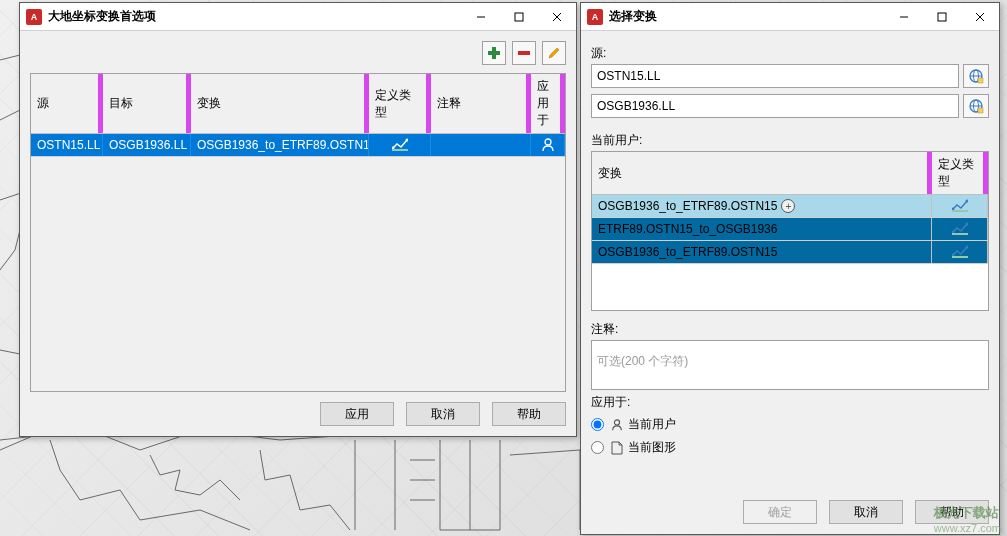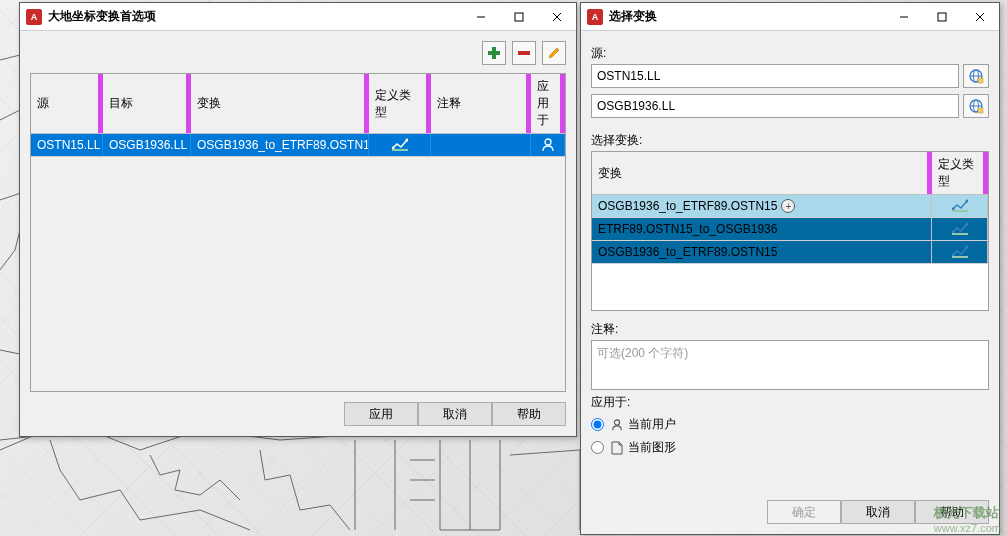--- a/index.html
+++ b/index.html
@@ -46,30 +46,30 @@
 .w1 .c2 { width: 178px; }
 .w1 .c3 { width: 62px; justify-content: center; }
 .w1 .c4 { width: 100px; }
 .w1 .c5 { flex: 1; justify-content: center; }
 
 
 .w2 .cc0 { flex: 1; }
 .w2 .cc1 { width: 56px; justify-content: center; }
 
 
-.btn-row { display: flex; justify-content: flex-end; margin-top: 10px; }
+.btn-row { display: flex; justify-content: flex-end; gap: 12px; margin-top: 10px; }
 .btn { min-width: 74px; height: 24px; border: 1px solid #adadad; background: #e1e1e1; padding: 0 12px; cursor: pointer; font-size: 12px; }
 .btn:disabled { color: #a0a0a0; background: #f0f0f0; cursor: default; }
 
 
 .field-label { color: #000; margin: 4px 0 2px 0; }
 .field-row { display: flex; gap: 4px; align-items: center; margin-bottom: 6px; }
 .text-input { flex: 1; height: 24px; border: 1px solid #a0a0a0; background: #fff; padding: 0 5px; font-family: inherit; font-size: 12px; }
 .small-icon-btn { width: 26px; height: 24px; border: 1px solid #a0a0a0; background: #f8f8f8; display: flex; align-items: center; justify-content: center; cursor: pointer; }
-.textarea { width: 100%; height: 50px; border: 1px solid #a0a0a0; background: #fff; padding: 4px 5px; resize: none; font-family: inherit; font-size: 12px; color: #000; }
+.textarea { width: 100%; height: 50px; border: 1px solid #a0a0a0; background: #fff; padding: 12px 5px; resize: none; font-family: inherit; font-size: 12px; color: #000; }
 .textarea::placeholder { color: #999; }
 
 .radio-row { display: flex; align-items: center; gap: 4px; margin: 3px 0; }
 .radio-row input { margin-right: 2px; }
 .radio-icon { width: 14px; height: 14px; display: inline-flex; align-items: center; justify-content: center; }
 
 .plus-circle { width: 14px; height: 14px; border-radius: 50%; border: 1px solid #555; display: inline-flex; align-items: center; justify-content: center; font-size: 10px; color: #555; margin-left: 4px; background: #f0f0f0; }
 
 
 .def-icon svg { width: 16px; height: 14px; }
@@ -228,21 +228,21 @@
       <div class="small-icon-btn">
         <svg width="16" height="16" viewBox="0 0 16 16">
             <circle cx="8" cy="8" r="6" fill="none" stroke="#3b7dc4" stroke-width="1.3"></circle>
             <ellipse cx="8" cy="8" rx="2.5" ry="6" fill="none" stroke="#3b7dc4" stroke-width="1"></ellipse>
             <line x1="2" y1="8" x2="14" y2="8" stroke="#3b7dc4" stroke-width="1"></line>
             <rect x="10" y="10" width="5" height="5" fill="#f0d060" stroke="#b89020" stroke-width="0.5"></rect>
           </svg>
       </div>
     </div>
 
-    <div class="field-label" style="margin-top:8px">选择变换:</div>
+    <div class="field-label" style="margin-top:8px">当前用户:</div>
     <div class="table-wrap" style="flex:0 0 160px; background:#fff">
       <div class="thead">
         <div class="th cc0">变换</div>
         <div class="th cc1">定义类型</div>
       </div>
       <div class="tbody" style="background:#fff">
         <div class="tr sel-light">
           <div class="td cc0">
             <span>OSGB1936_to_ETRF89.OSTN15</span>
             <span class="plus-circle">+</span>

